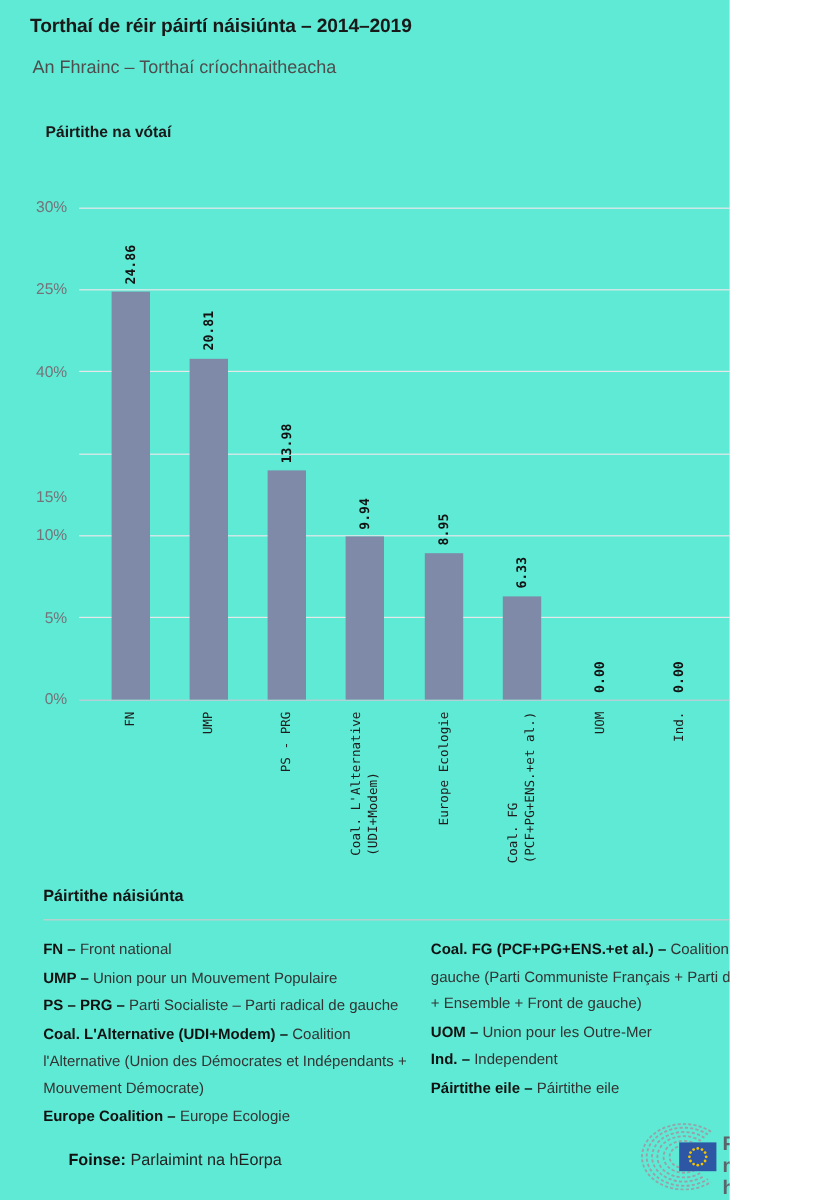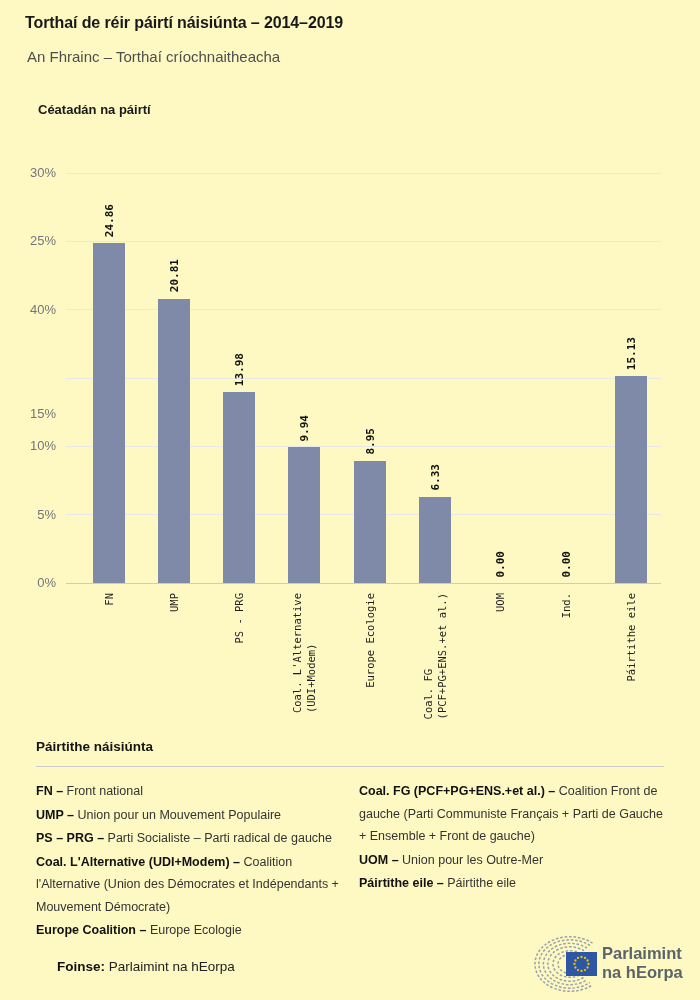--- a/index.html
+++ b/index.html
@@ -1,18 +1,18 @@
 <!DOCTYPE html>
 <html><head>
 <meta charset="utf-8">
 <style>
   * { margin:0; padding:0; box-sizing:border-box; }
   html,body { background:#ffffff; }
   .page {
-    position:relative; width:700px; height:1000px; background:#fef9c3;
+    position:relative; width:608px; height:1000px; background:#5eead4;
     font-family:"Liberation Sans", sans-serif; overflow:hidden;padding-left:19px;
   }
   .title {
     position:absolute; left:25px; top:14px;
     font-size:16px; font-weight:700; color:#191919; letter-spacing:-0.1px;
   }
   .subtitle {
     position:absolute; left:27px; top:48px;
     font-size:15px; font-weight:400; color:#4e4e4e;
   }
@@ -69,21 +69,21 @@
   }
 </style>
 </head>
 <body>
 
 <div class="page">
 
   <div class="title">Torthaí de réir páirtí náisiúnta – 2014–2019</div>
   <div class="subtitle">An Fhrainc – Torthaí críochnaitheacha</div>
 
-  <div class="axis-title">Céatadán na páirtí</div>
+  <div class="axis-title">Páirtithe na vótaí</div>
 
   <div class="plot" id="plot">
       <div class="gridline baseline" style="top: 409.5px;"></div>
       <div class="ytick" style="top: 401px;">0%</div>
       <div class="gridline" style="top: 341.167px;"></div>
       <div class="ytick" style="top: 332.667px;">5%</div>
       <div class="gridline" style="top: 272.833px;"></div>
       <div class="ytick" style="top: 264.333px;">10%</div>
       <div class="gridline" style="top: 204.5px;"></div>
       <div class="ytick" style="top: 196px; margin-top: 36px;">15%</div>
@@ -128,20 +128,21 @@
     <div class="legend-col">
         <div class="entry"><b>FN –</b> Front national</div>
         <div class="entry"><b>UMP –</b> Union pour un Mouvement Populaire</div>
         <div class="entry"><b>PS – PRG –</b> Parti Socialiste – Parti radical de gauche</div>
         <div class="entry"><b>Coal. L'Alternative (UDI+Modem) –</b> Coalition l'Alternative (Union des Démocrates et Indépendants + Mouvement Démocrate)</div>
         <div class="entry"><b>Europe Coalition –</b> Europe Ecologie</div>
       </div>
     <div class="legend-col">
         <div class="entry"><b>Coal. FG (PCF+PG+ENS.+et al.) –</b> Coalition Front de gauche (Parti Communiste Français + Parti de Gauche + Ensemble + Front de gauche)</div>
         <div class="entry"><b>UOM –</b> Union pour les Outre-Mer</div>
+        <div class="entry"><b>Ind. –</b> Independent</div>
         <div class="entry"><b>Páirtithe eile –</b> Páirtithe eile</div>
       </div>
   </div>
 
   <div class="source">
     <b>Foinse:</b>
     <span>Parlaimint na hEorpa</span>
   </div>
 
   <svg class="ep-logo-svg" width="120" height="58" viewBox="0 0 120 58">

